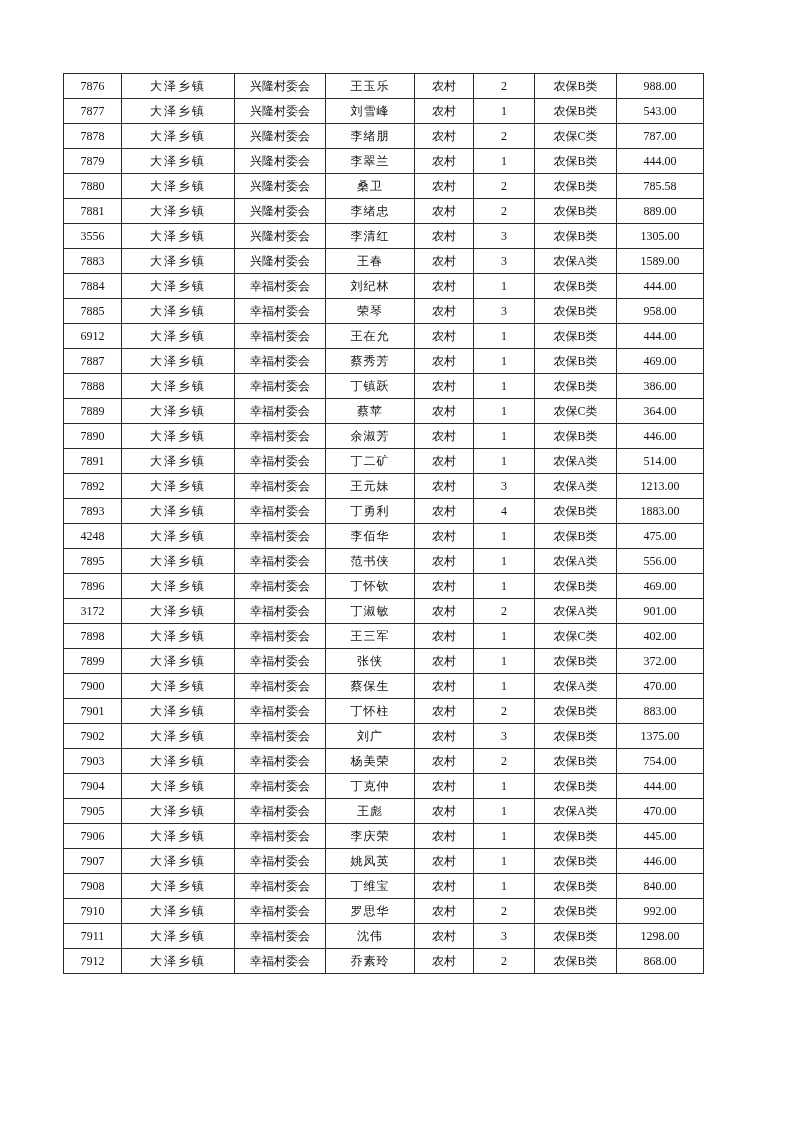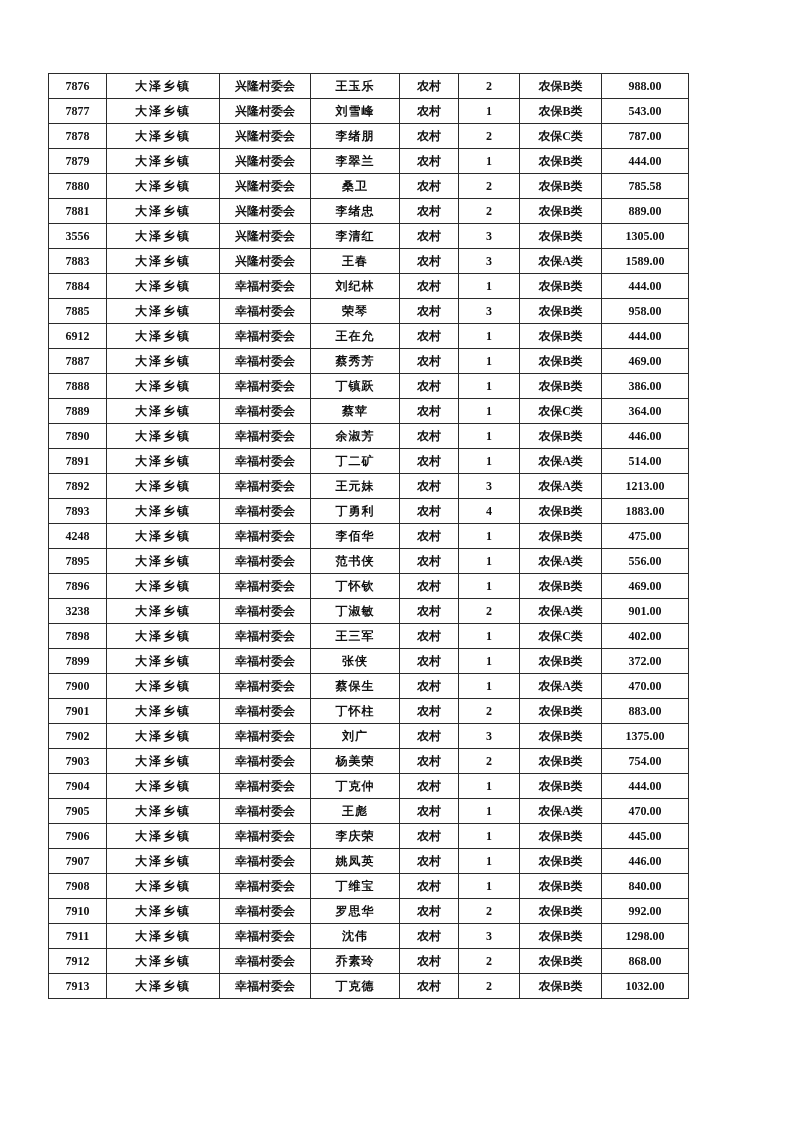--- a/index.html
+++ b/index.html
@@ -12,26 +12,25 @@
   }
   .page {
     position: relative;
     width: 793px;
     height: 1122px;
     background: #ffffff;
     overflow: hidden;
   }
   table.data-table {
     position: absolute;
-    left: 48px;
+    left: 63px;
     top: 73px;
     border-collapse: collapse;
     table-layout: fixed;
     width: 610px;
-    font-weight: bold;
   }
   table.data-table td {
     border: 1px solid #2b2b2b;
     height: 24px;
     padding: 0 2px;
     font-size: 12px;
     color: #111111;
     text-align: center;
     vertical-align: middle;
     white-space: nowrap;
@@ -256,21 +255,21 @@
           <td class="col-id">7896</td>
           <td class="col-town">大泽乡镇</td>
           <td class="col-village">幸福村委会</td>
           <td class="col-name">丁怀钦</td>
           <td class="col-cat">农村</td>
           <td class="col-count">1</td>
           <td class="col-type">农保B类</td>
           <td class="col-amount">469.00</td>
         </tr>
         <tr>
-          <td class="col-id">3238</td>
+          <td class="col-id">3172</td>
           <td class="col-town">大泽乡镇</td>
           <td class="col-village">幸福村委会</td>
           <td class="col-name">丁淑敏</td>
           <td class="col-cat">农村</td>
           <td class="col-count">2</td>
           <td class="col-type">农保A类</td>
           <td class="col-amount">901.00</td>
         </tr>
         <tr>
           <td class="col-id">7898</td>
@@ -404,26 +403,16 @@
         </tr>
         <tr>
           <td class="col-id">7912</td>
           <td class="col-town">大泽乡镇</td>
           <td class="col-village">幸福村委会</td>
           <td class="col-name">乔素玲</td>
           <td class="col-cat">农村</td>
           <td class="col-count">2</td>
           <td class="col-type">农保B类</td>
           <td class="col-amount">868.00</td>
-        </tr>
-        <tr>
-          <td class="col-id">7913</td>
-          <td class="col-town">大泽乡镇</td>
-          <td class="col-village">幸福村委会</td>
-          <td class="col-name">丁克德</td>
-          <td class="col-cat">农村</td>
-          <td class="col-count">2</td>
-          <td class="col-type">农保B类</td>
-          <td class="col-amount">1032.00</td>
         </tr>
       </tbody>
   </table>
 </div>
 
 </body></html>

